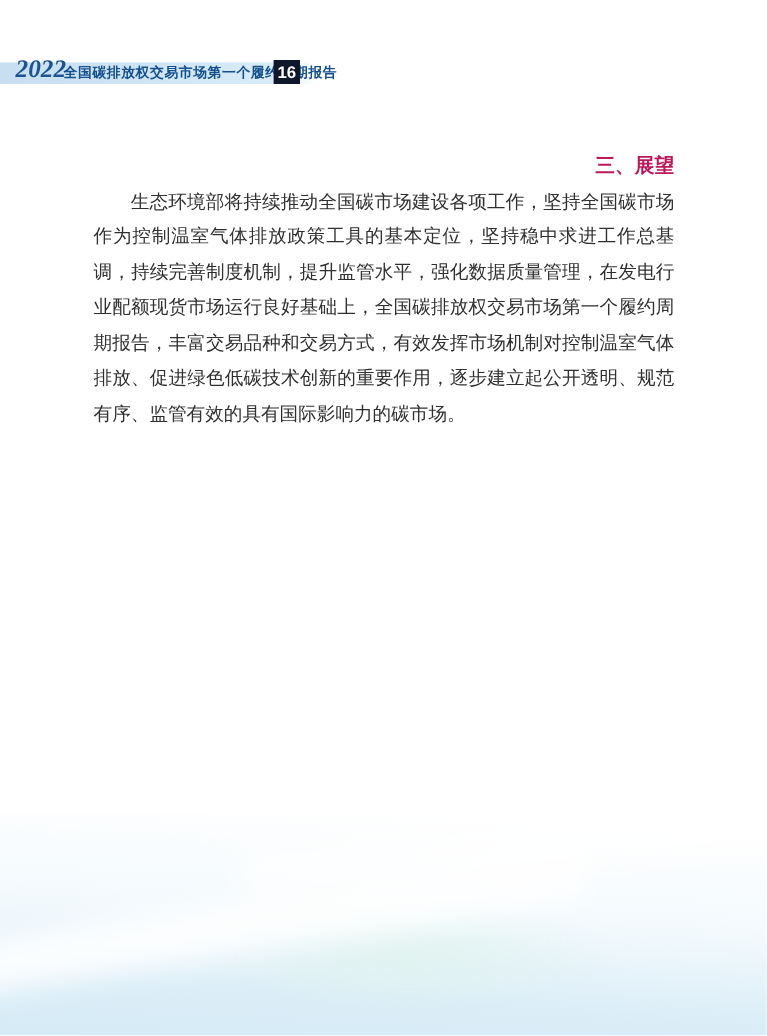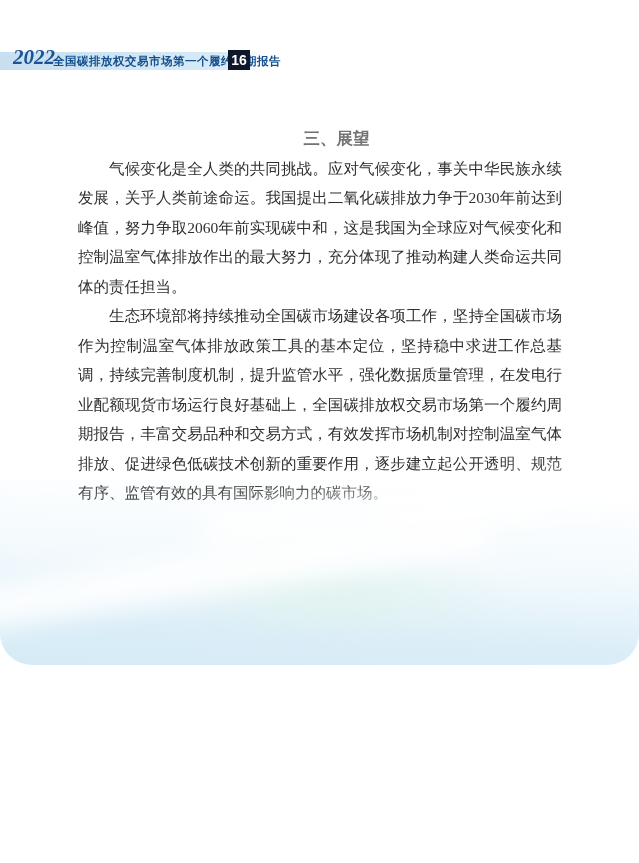--- a/index.html
+++ b/index.html
@@ -1,22 +1,21 @@
 <!DOCTYPE html>
 <html><head>
 <meta charset="utf-8">
 <style>
   html,body { margin:0; padding:0; background:#ffffff; }
   .page {
     position:relative;
-    width:639px; height:665px;
+    width:639px; height:863px;
     background:#ffffff;
     overflow:hidden;
     font-family:"Liberation Serif","DejaVu Serif",serif;
-    border-radius:32px;
   }
 
   
   .header-band {
     position:absolute; left:0; top:52px;
     width:263px; height:18px;
     background:linear-gradient(90deg,#c7dff1 0%,#d2e6f4 55%,#d9ebf7 88%,rgba(217,235,247,0) 100%);
   }
   .header-year {
     position:absolute; left:13px; top:45px;
@@ -45,22 +44,22 @@
   .content {
     position:absolute; left:78px; top:124px; width:484px;
     color:#2f2f2f;
     font-size:15.5px; line-height:29.5px;
     text-align:justify; text-justify:inter-character;
   }
   .section-title {
     margin:0;
     font-family:"Liberation Sans","DejaVu Sans",sans-serif;
     font-weight:bold; font-size:16.5px; line-height:29.5px;
-    color:#737373;
-    text-indent:2em; text-align:center;
+    color:#be185d;
+    text-indent:2em; text-align:right;
   }
   .body-par { margin:0; text-indent:2em; }
 
   
   .waves {
     position:absolute; left:0; bottom:0;
     width:639px; height:185px;
     pointer-events:none;
   }
   .wave-base {
@@ -99,21 +98,20 @@
 
 <div class="page">
 
   <div class="header-band"></div>
   <div class="header-year">2022</div>
   <div class="header-title">全国碳排放权交易市场第一个履约周期报告</div>
   <div class="page-num-badge">16</div>
 
   <div class="content">
     <h2 class="section-title">三、展望</h2>
-    <p class="body-par">气候变化是全人类的共同挑战。应对气候变化，事关中华民族永续发展，关乎人类前途命运。我国提出二氧化碳排放力争于2030年前达到峰值，努力争取2060年前实现碳中和，这是我国为全球应对气候变化和控制温室气体排放作出的最大努力，充分体现了推动构建人类命运共同体的责任担当。</p>
     <p class="body-par">生态环境部将持续推动全国碳市场建设各项工作，坚持全国碳市场作为控制温室气体排放政策工具的基本定位，坚持稳中求进工作总基调，持续完善制度机制，提升监管水平，强化数据质量管理，在发电行业配额现货市场运行良好基础上，全国碳排放权交易市场第一个履约周期报告，丰富交易品种和交易方式，有效发挥市场机制对控制温室气体排放、促进绿色低碳技术创新的重要作用，逐步建立起公开透明、规范有序、监管有效的具有国际影响力的碳市场。</p>
   </div>
 
   <div class="waves">
     <div class="wave-base"></div>
     <div class="wave-tint-green"></div>
     <div class="wave-streak-1"></div>
     <div class="wave-streak-2"></div>
   </div>
 

